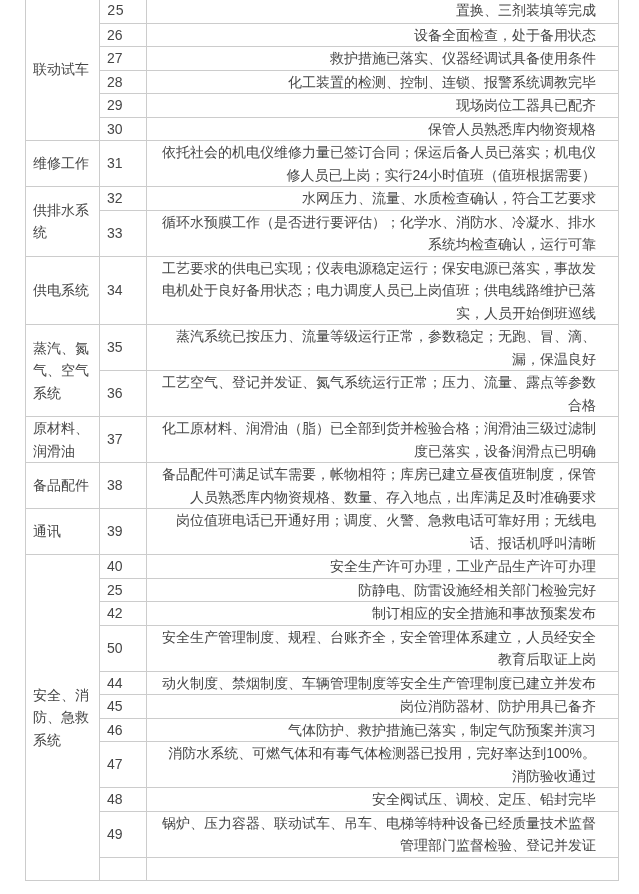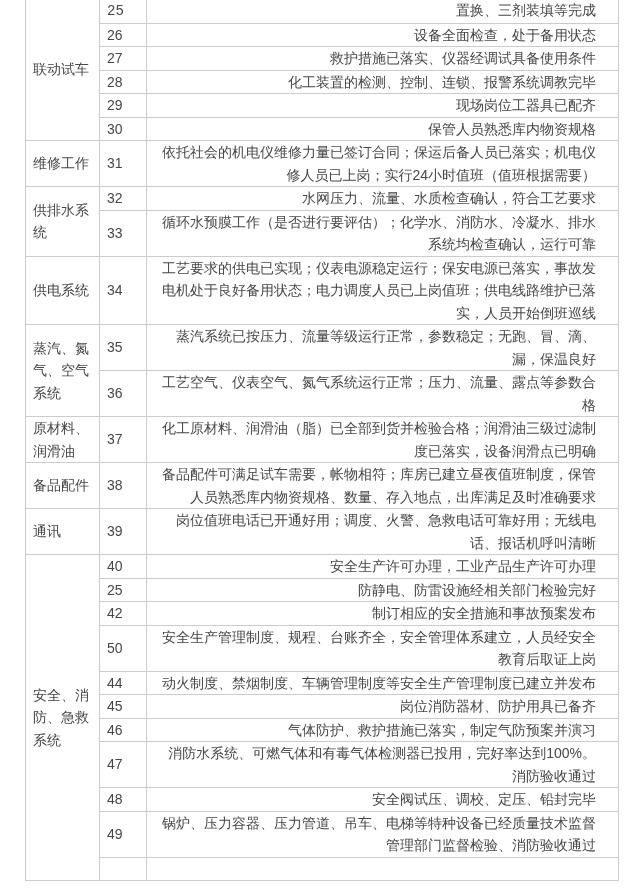--- a/index.html
+++ b/index.html
@@ -112,21 +112,21 @@
       <td class="txt">工艺要求的供电已实现；仪表电源稳定运行；保安电源已落实，事故发电机处于良好备用状态；电力调度人员已上岗值班；供电线路维护已落实，人员开始倒班巡线</td>
     </tr>
 
     <tr>
       <td class="cat" rowspan="2">蒸汽、氮气、空气系统</td>
       <td class="num">35</td>
       <td class="txt">蒸汽系统已按压力、流量等级运行正常，参数稳定；无跑、冒、滴、漏，保温良好</td>
     </tr>
     <tr>
       <td class="num">36</td>
-      <td class="txt">工艺空气、仪表空气、氮气系统运行正常；压力、流量、露点等参数合格</td>
+      <td class="txt">工艺空气、登记并发证、氮气系统运行正常；压力、流量、露点等参数合格</td>
     </tr>
 
     <tr>
       <td class="cat">原材料、润滑油</td>
       <td class="num">37</td>
       <td class="txt">化工原材料、润滑油（脂）已全部到货并检验合格；润滑油三级过滤制度已落实，设备润滑点已明确</td>
     </tr>
 
     <tr>
       <td class="cat">备品配件</td>
@@ -172,20 +172,20 @@
     <tr>
       <td class="num">47</td>
       <td class="txt">消防水系统、可燃气体和有毒气体检测器已投用，完好率达到100%。消防验收通过</td>
     </tr>
     <tr>
       <td class="num">48</td>
       <td class="txt">安全阀试压、调校、定压、铅封完毕</td>
     </tr>
     <tr>
       <td class="num">49</td>
-      <td class="txt">锅炉、压力容器、压力管道、吊车、电梯等特种设备已经质量技术监督管理部门监督检验、消防验收通过</td>
+      <td class="txt">锅炉、压力容器、联动试车、吊车、电梯等特种设备已经质量技术监督管理部门监督检验、登记并发证</td>
     </tr>
     <tr class="empty-row">
       <td class="num"></td>
       <td class="txt"></td>
     </tr>
   </tbody>
 </table>
 
 </body></html>

